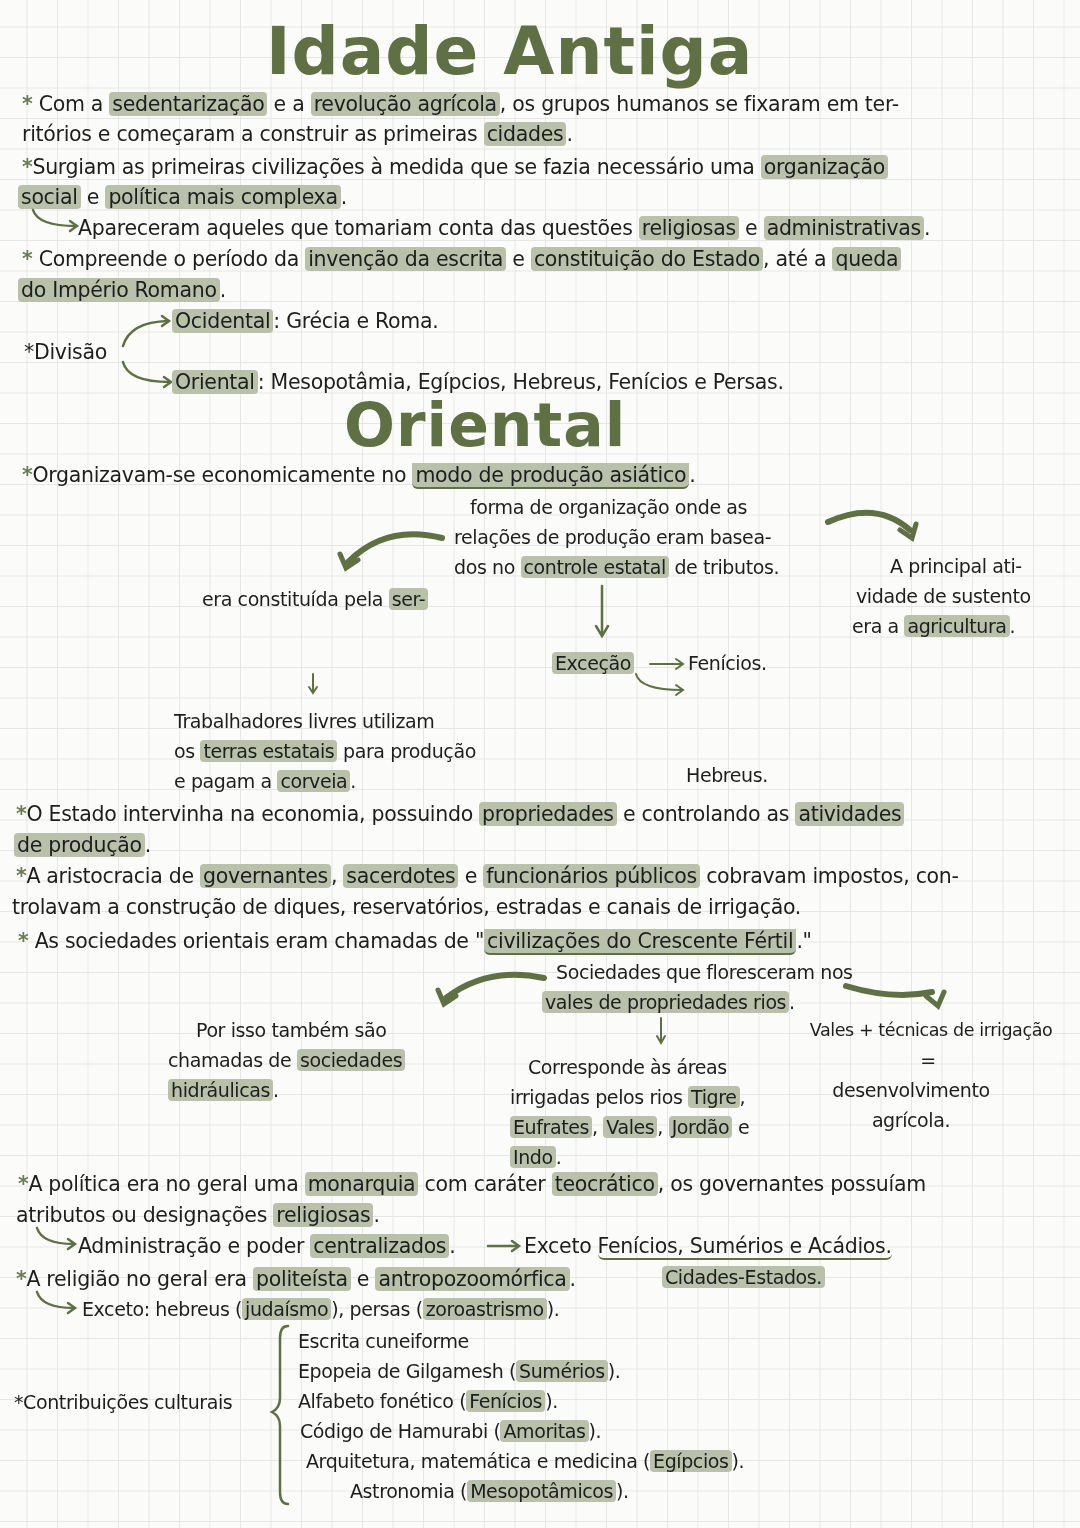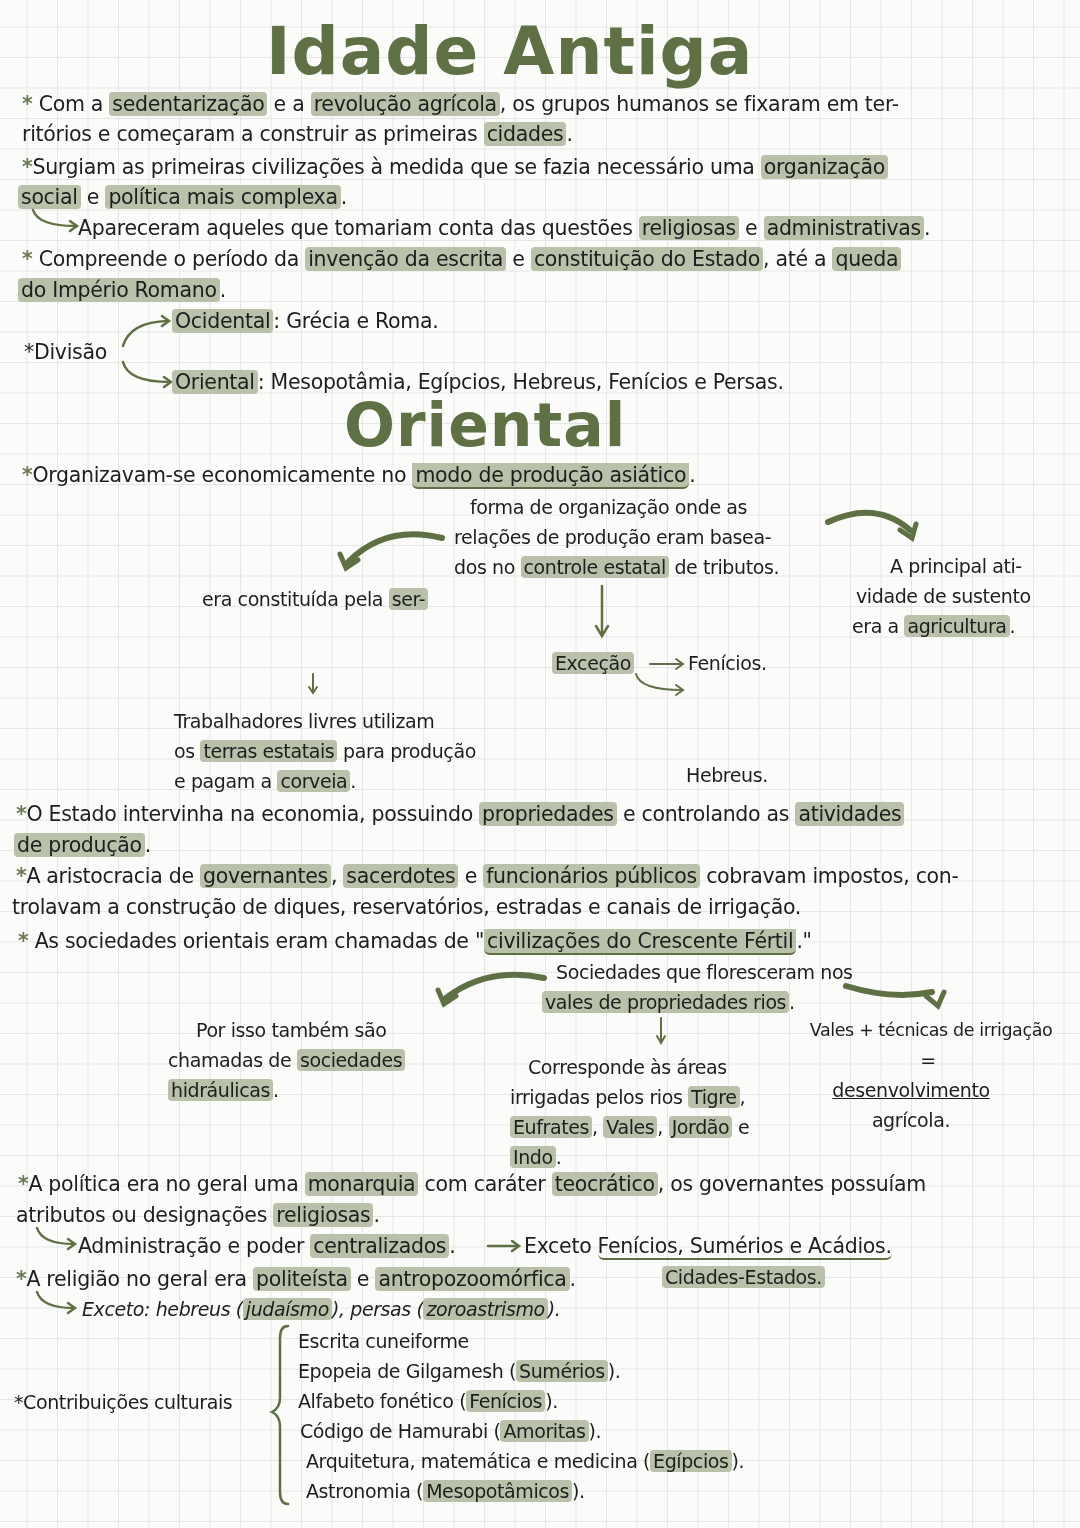--- a/index.html
+++ b/index.html
@@ -173,21 +173,21 @@
 <div class="abs s" style="left:510px;top:1052px;">
   <div style="padding-left:18px;">Corresponde às áreas</div>
   <div><span>irrigadas pelos rios </span><span class="hl">Tigre</span><span>,</span></div>
   <div><span class="hl">Eufrates</span><span>, </span><span class="hl">Vales</span><span>, </span><span class="hl">Jordão</span><span> e</span></div>
   <div><span class="hl">Indo</span><span>.</span></div>
 </div>
 
 <div class="abs s" style="left:796px;top:1015px;width:270px;text-align:center;">
   <div style="font-size:17.5px;">Vales + técnicas de irrigação</div>
   <div style="margin-left:-6px;">=</div>
-  <div style="margin-left:-40px;text-decoration:underline;">desenvolvimento</div>
+  <div style="margin-left:-40px;">desenvolvimento</div>
   <div style="margin-left:-40px;">agrícola.</div>
 </div>
 
 <div class="abs t" style="left:18px;top:1169px;">
   <span class="star">*</span><span>A política era no geral uma </span><span class="hl">monarquia</span><span> com caráter </span><span class="hl">teocrático</span><span>, os governantes possuíam</span>
 </div>
 <div class="abs t" style="left:16px;top:1200px;">
   <span>atributos ou designações </span><span class="hl">religiosas</span><span>.</span>
 </div>
 <svg class="ar" style="left:34px;top:1226px;" width="50" height="30">
@@ -208,28 +208,28 @@
   <span class="hl">Cidades-Estados.</span>
 </div>
 
 <div class="abs t" style="left:16px;top:1264px;">
   <span class="star">*</span><span>A religião no geral era </span><span class="hl">politeísta</span><span> e </span><span class="hl">antropozoomórfica</span><span>.</span>
 </div>
 <svg class="ar" style="left:34px;top:1290px;" width="50" height="30">
   <path d="M3 2 Q8 18 40 18" stroke-width="2.5"></path>
     <path d="M34 13 L41 18 L34 23" stroke-width="2.5"></path>
 </svg>
-<div class="abs s" style="left:82px;top:1294px;font-style:italic;">
+<div class="abs s" style="left:82px;top:1294px;">
   <span>Exceto: hebreus (</span><span class="hl">judaísmo</span><span>), persas (</span><span class="hl">zoroastrismo</span><span>).</span>
 </div>
 
 <div class="abs s" style="left:14px;top:1387px;">*Contribuições culturais</div>
 <svg class="ar" style="left:266px;top:1322px;" width="30" height="184">
   <path d="M22 4 Q14 4 14 16 L14 76 Q14 86 6 90 Q14 94 14 104 L14 170 Q14 182 22 182" stroke-width="2.5"></path>
 </svg>
 <div class="abs s" style="left:298px;top:1326px;line-height:30px;">
   <div><span>Escrita cuneiforme</span></div>
   <div><span>Epopeia de Gilgamesh (</span><span class="hl">Sumérios</span><span>).</span></div>
   <div><span>Alfabeto fonético (</span><span class="hl">Fenícios</span><span>).</span></div>
   <div style="padding-left:2px;"><span>Código de Hamurabi (</span><span class="hl">Amoritas</span><span>).</span></div>
   <div style="padding-left:8px;"><span>Arquitetura, matemática e medicina (</span><span class="hl">Egípcios</span><span>).</span></div>
-  <div style="padding-left:8px;"><span>Astronomia (</span><span class="hl">Mesopotâmicos</span><span>).</span></div>
+  <div style="padding-left:8px;margin-left:44px;"><span>Astronomia (</span><span class="hl">Mesopotâmicos</span><span>).</span></div>
 </div>
 
 </body></html>

